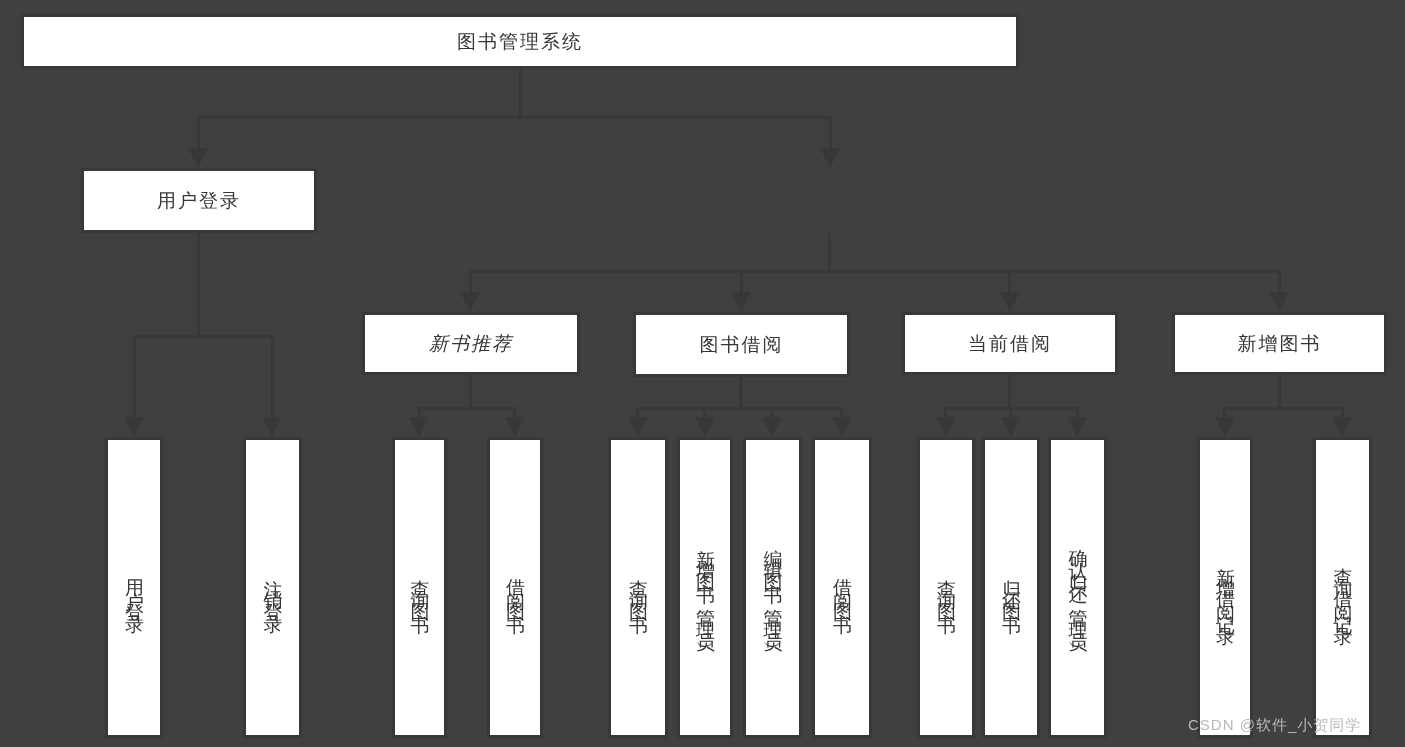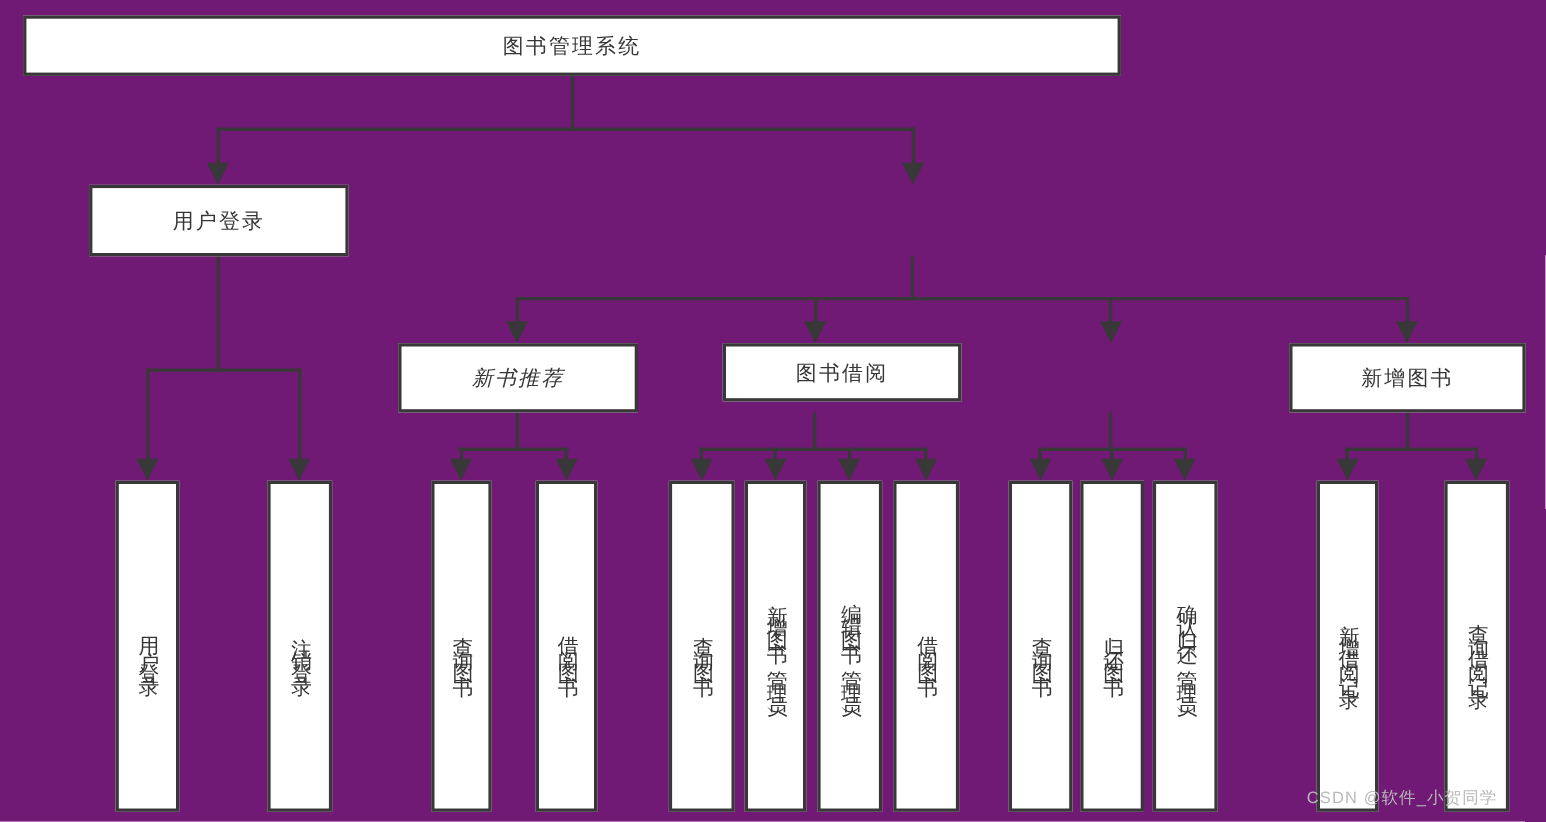--- a/index.html
+++ b/index.html
@@ -1,18 +1,18 @@
 <!DOCTYPE html>
 <html><head>
 <meta charset="utf-8">
 <title>图书管理系统</title>
 <style>
   html,body{margin:0;padding:0;background:#ffffff;}
   .canvas{
-    position:relative;width:1405px;height:747px;background:#701a75;
+    position:relative;width:1405px;height:747px;background:#404040;
     overflow:hidden;font-family:"Liberation Sans",sans-serif;
   }
   
   .box{
     position:absolute;box-sizing:border-box;background:#ffffff;
     border:3px solid #383838;display:flex;align-items:center;justify-content:center;
     font-size:19px;color:#363636;letter-spacing:2px;z-index:2;
   }
   
   .vbox{
@@ -104,22 +104,25 @@
     <span>图书管理系统</span>
   </div>
 
   <div class="box" style="left:81px;top:168px;width:236px;height:65px;">
     <span>用户登录</span>
   </div>
 
   <div class="box" style="left:362px;top:312px;width:218px;height:63px;font-style:italic;">
     <span>新书推荐</span>
   </div>
-  <div class="box" style="left:633px;top:312px;width:217px;height:53px;margin-left:24px;">
+  <div class="box" style="left:633px;top:312px;width:217px;height:65px;">
     <span>图书借阅</span>
+  </div>
+  <div class="box" style="left:902px;top:312px;width:216px;height:63px;">
+    <span>当前借阅</span>
   </div>
   <div class="box" style="left:1172px;top:312px;width:215px;height:63px;">
     <span>新增图书</span>
   </div>
 
   <div class="vbox" style="left:105px;width:58px;">
     <span class="vlabel">用户登录</span>
   </div>
   <div class="vbox" style="left:243px;width:59px;">
     <span class="vlabel">注销登录</span>

